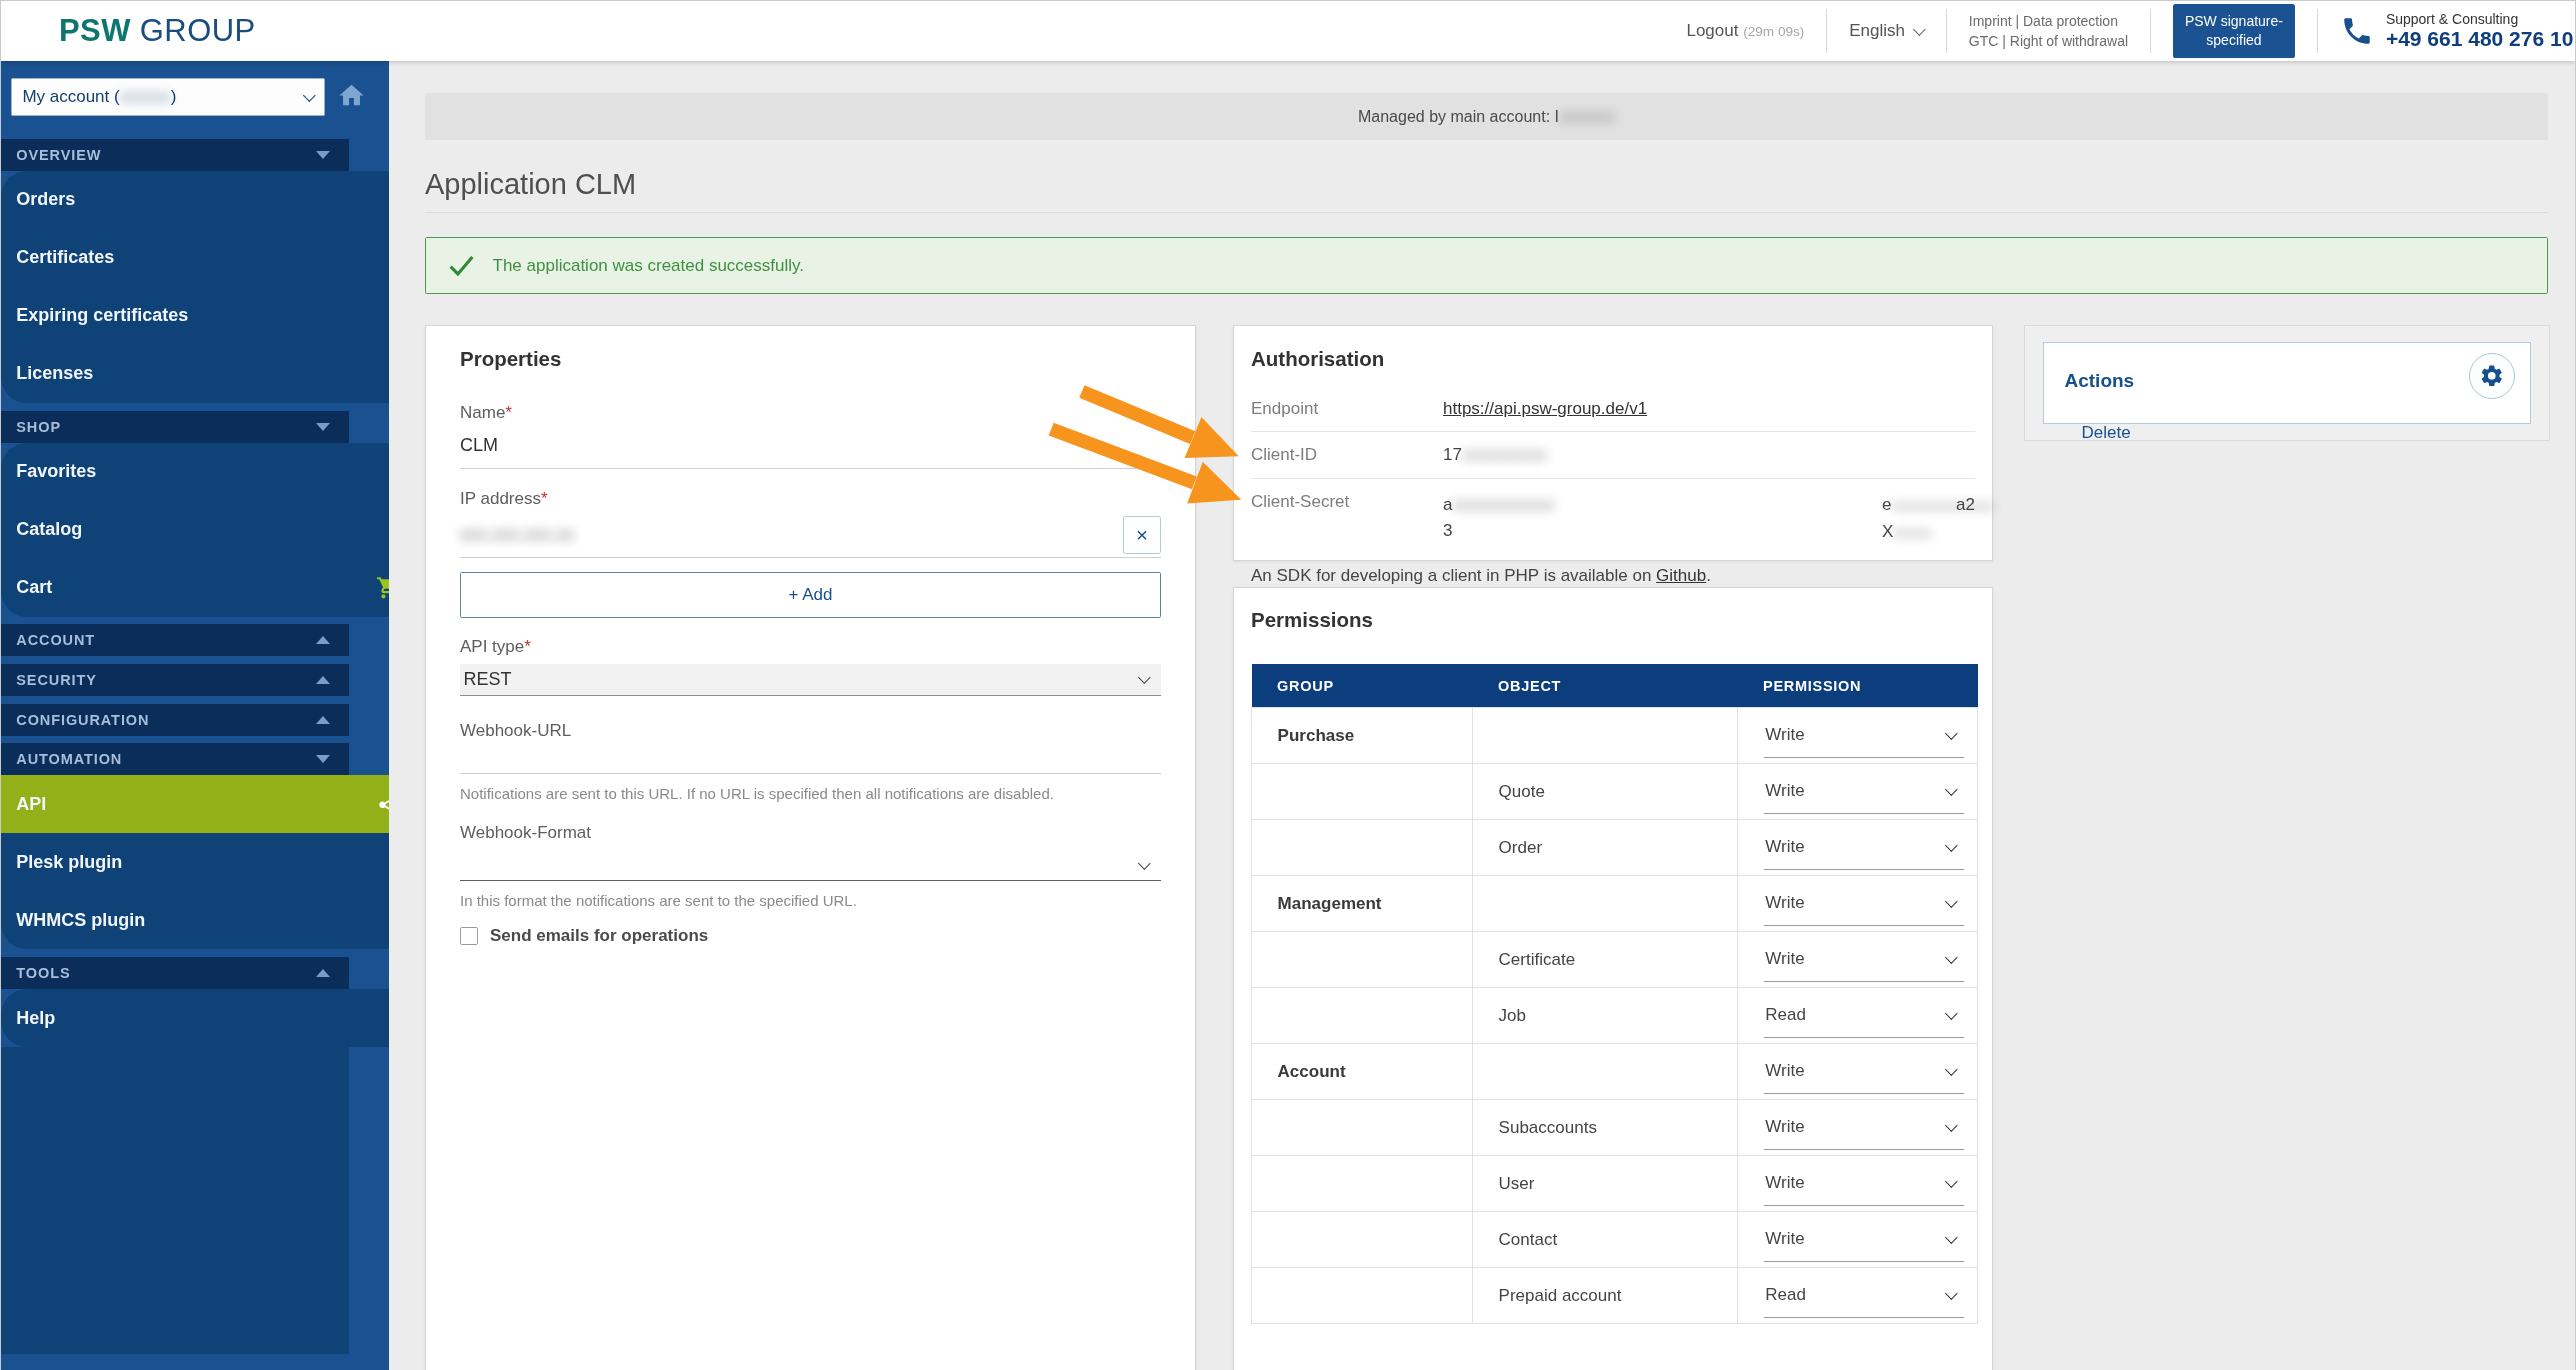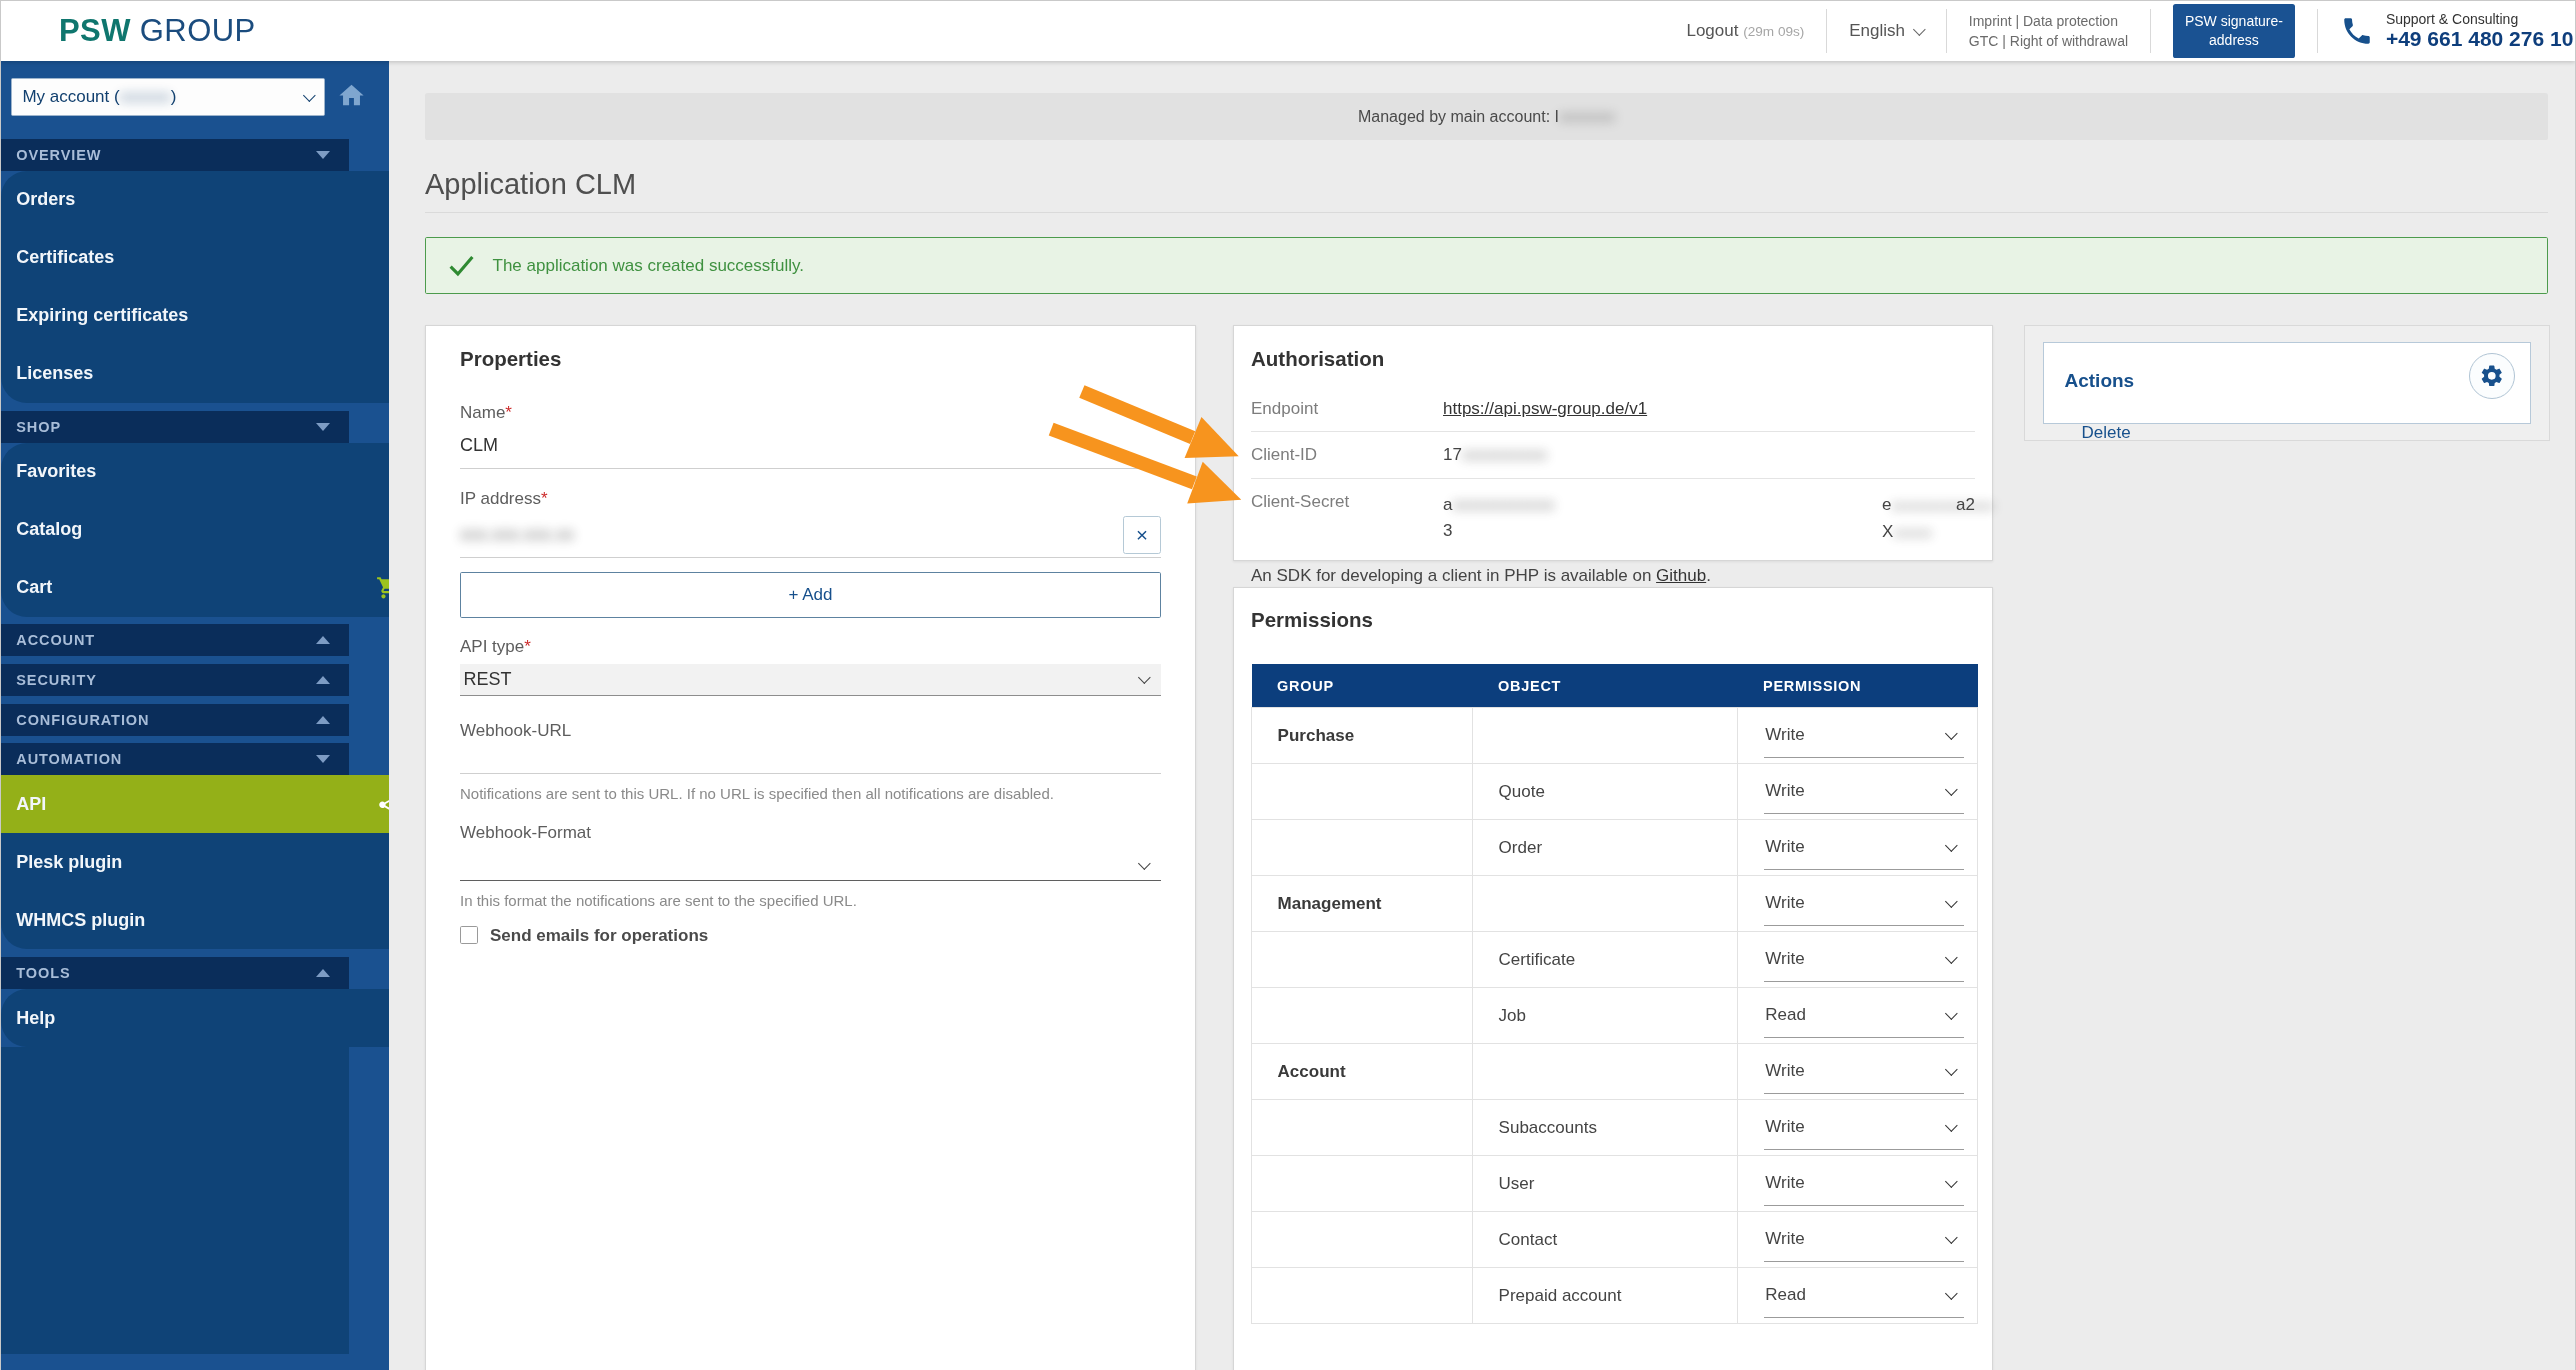--- a/index.html
+++ b/index.html
@@ -78,21 +78,21 @@
     display:flex;align-items:center;justify-content:center;font-size:17px;color:#17508c;}
   .api-grp{margin-top:19px;}
   .sel{display:flex;align-items:center;justify-content:space-between;}
   .sel .chev{border-color:#444;}
   .api-sel{margin-top:6.8px;height:31px;background:#f2f2f2;border-bottom:0.9px solid #8d8d8d;padding:0 12px 0 3.4px;}
   .wh-url{margin-top:25.6px;}
   .empty-input{height:32px;border-bottom:0.9px solid #cfcfcf;}
   .help{margin-top:11px;font-size:15px;color:#8a8a8a;}
   .wf-grp{margin-top:20.5px;}
   .wf-sel{margin-top:8.5px;height:29px;border-bottom:1.7px solid #5f5f5f;padding:0 12px 0 3.4px;}
-  .cb-row{margin-top:17px;display:flex;align-items:flex-start;gap:12px;}
+  .cb-row{margin-top:17px;display:flex;align-items:center;gap:12px;}
   .cb{width:18px;height:18px;border:1.7px solid #9a9a9a;border-radius:1.7px;background:#fff;box-sizing:border-box;}
   .cb-lab{font-size:17px;font-weight:bold;color:#4a4a4a;}
   
   .midcol{margin-left:37px;width:760px;flex:none;}
   .auth{height:236px;padding:20.5px 17px 0 17px;}
   .auth-rows{margin-top:15.3px;}
   .auth-row{display:flex;padding:12.8px 0;font-size:17px;}
   .auth-row + .auth-row{border-top:0.9px solid #e4e4e4;}
   .auth-lab{width:192px;flex:none;color:#7d7d7d;}
   .auth-val{color:#444;flex:1;}
@@ -140,21 +140,21 @@
           <span class="chev"></span>
         </div>
       <div class="tb-div"></div>
       <div class="legal">
         <div>Imprint | Data protection</div>
         <div>GTC | Right of withdrawal</div>
       </div>
       <div class="tb-div"></div>
       <div class="sig-btn">
         <div>PSW signature-</div>
-        <div>address</div>
+        <div>specified</div>
       </div>
       <div class="tb-div"></div>
       <div class="support">
         <svg viewBox="0 0 24 24">
             <path d="M6.62 10.79c1.44 2.83 3.76 5.14 6.59 6.59l2.2-2.2c.27-.27.67-.36 1.02-.24 1.12.37 2.33.57 3.57.57.55 0 1 .45 1 1V20c0 .55-.45 1-1 1-9.39 0-17-7.61-17-17 0-.55.45-1 1-1h3.5c.55 0 1 .45 1 1 0 1.25.2 2.45.57 3.57.11.35.03.74-.25 1.02l-2.2 2.2z"></path>
           </svg>
         <div>
           <div class="lab">Support &amp; Consulting</div>
           <div class="phone">+49 661 480 276 10</div>
         </div>

